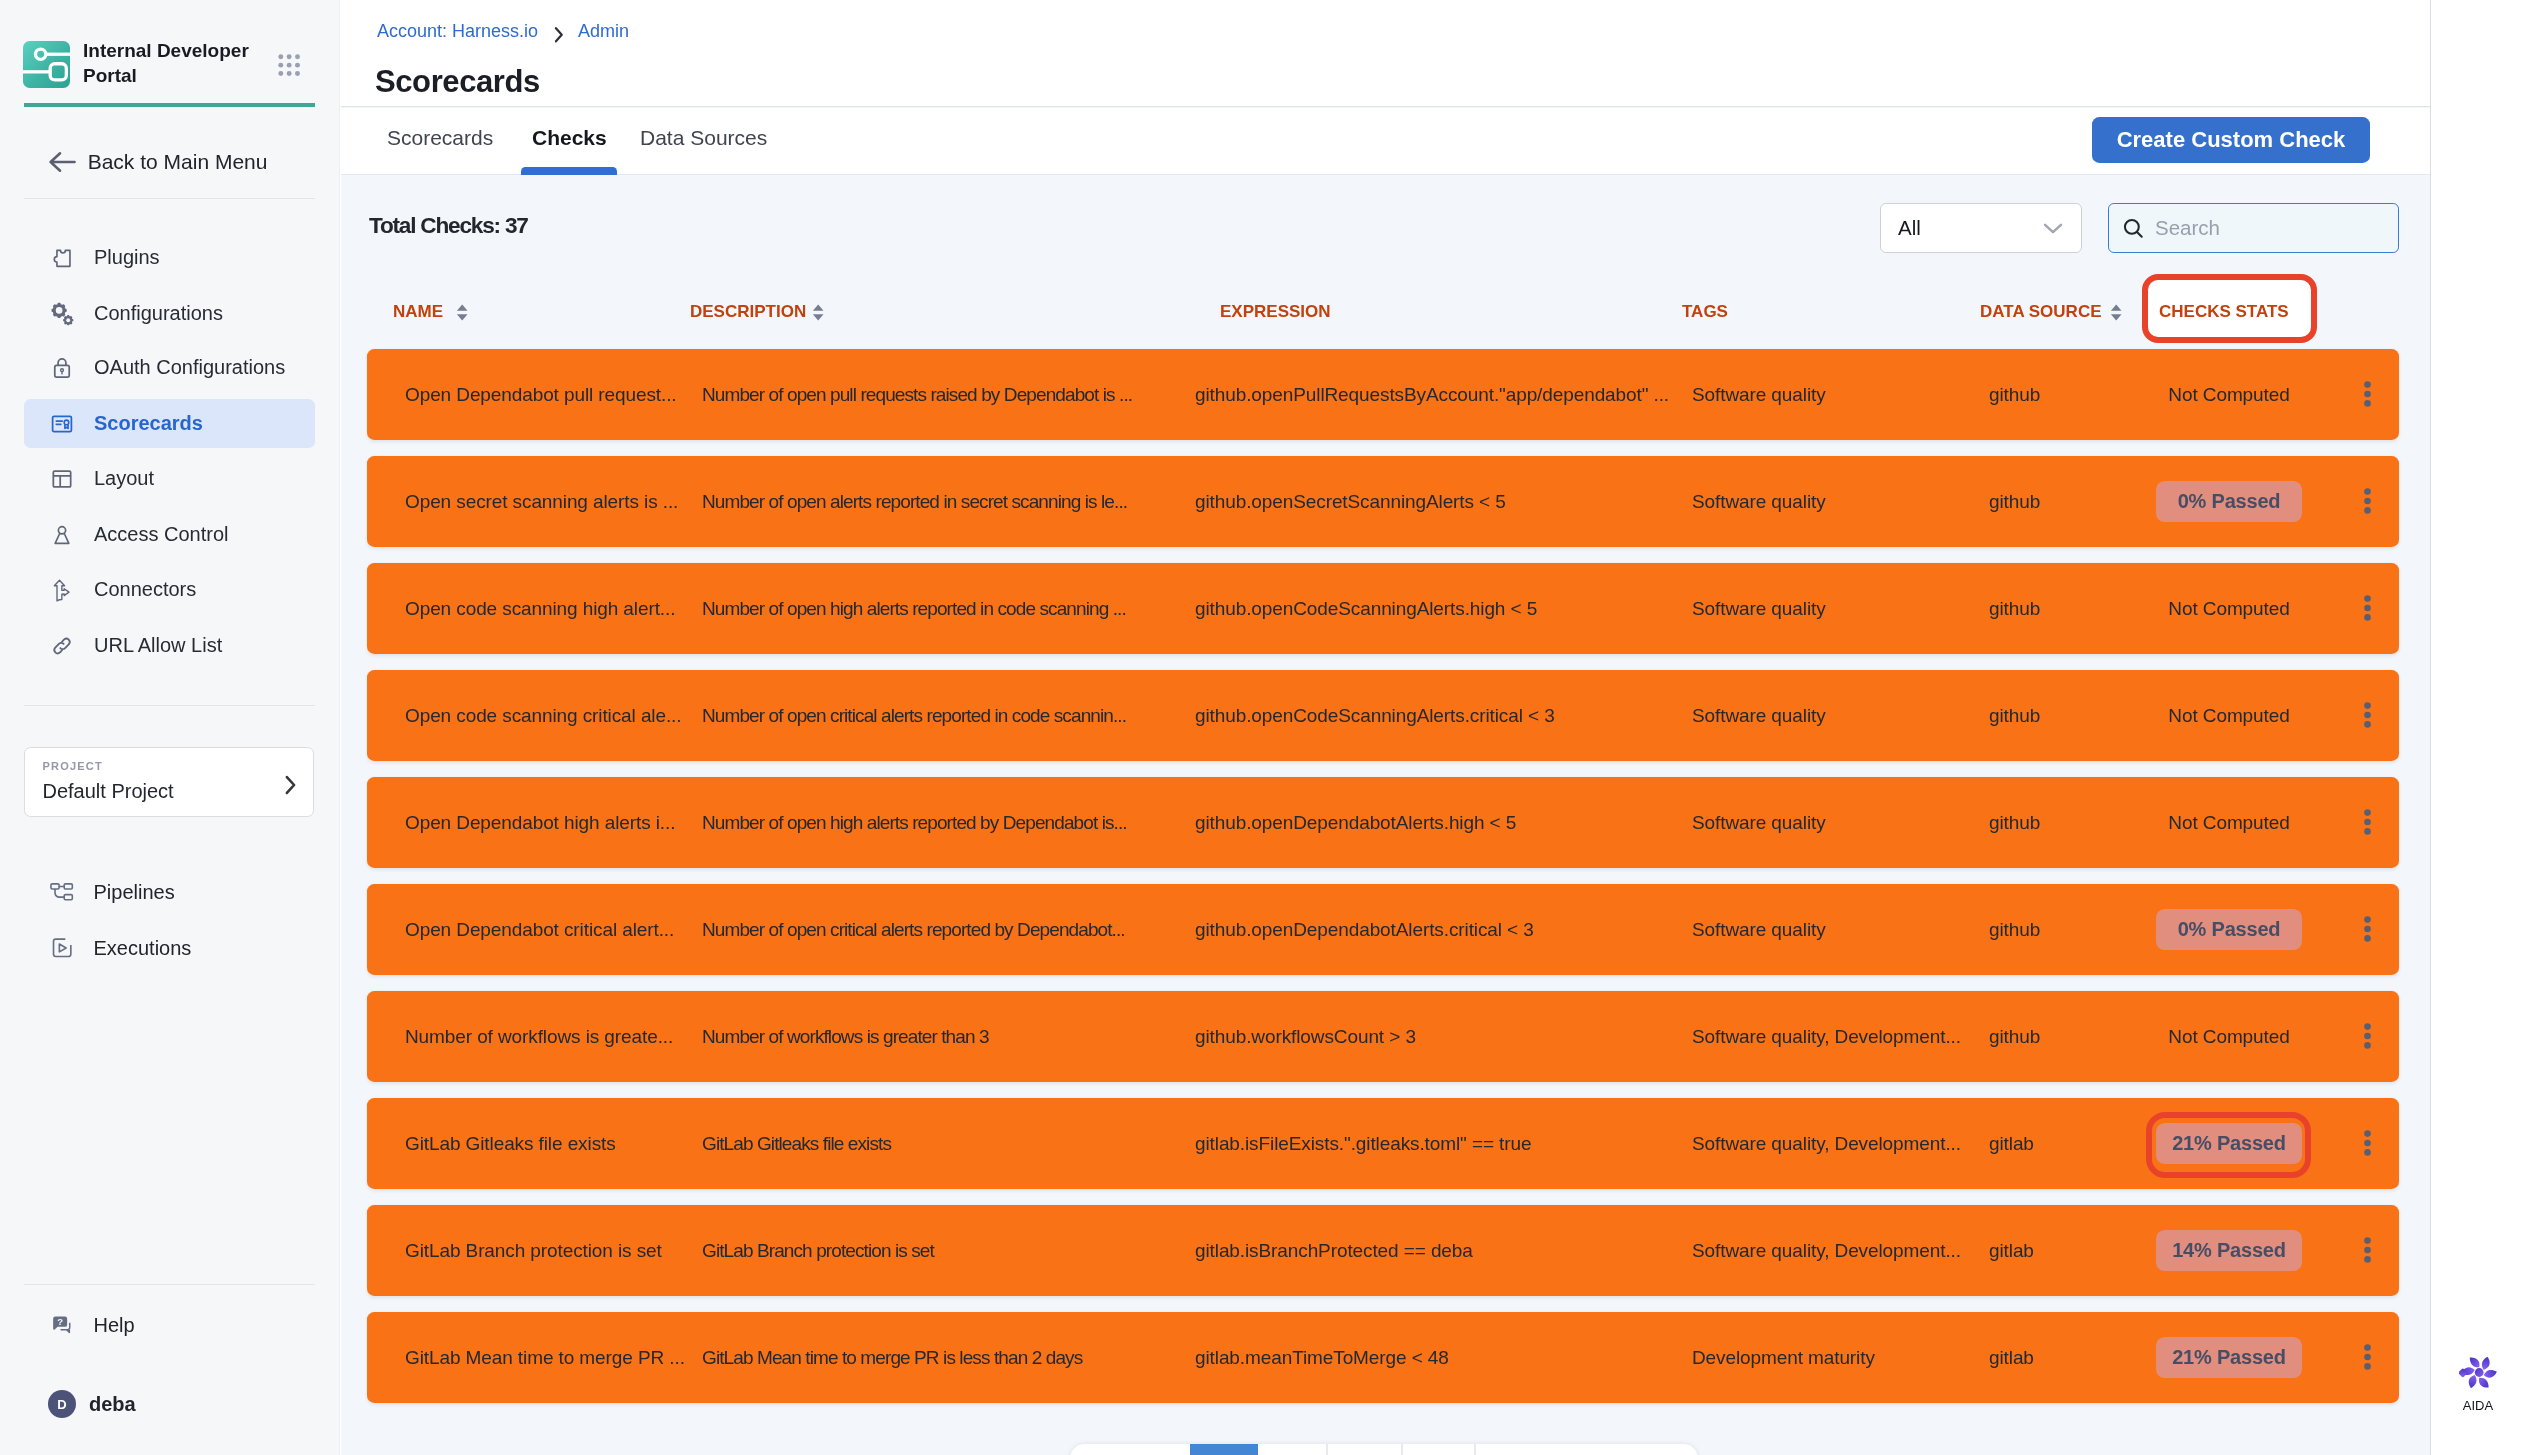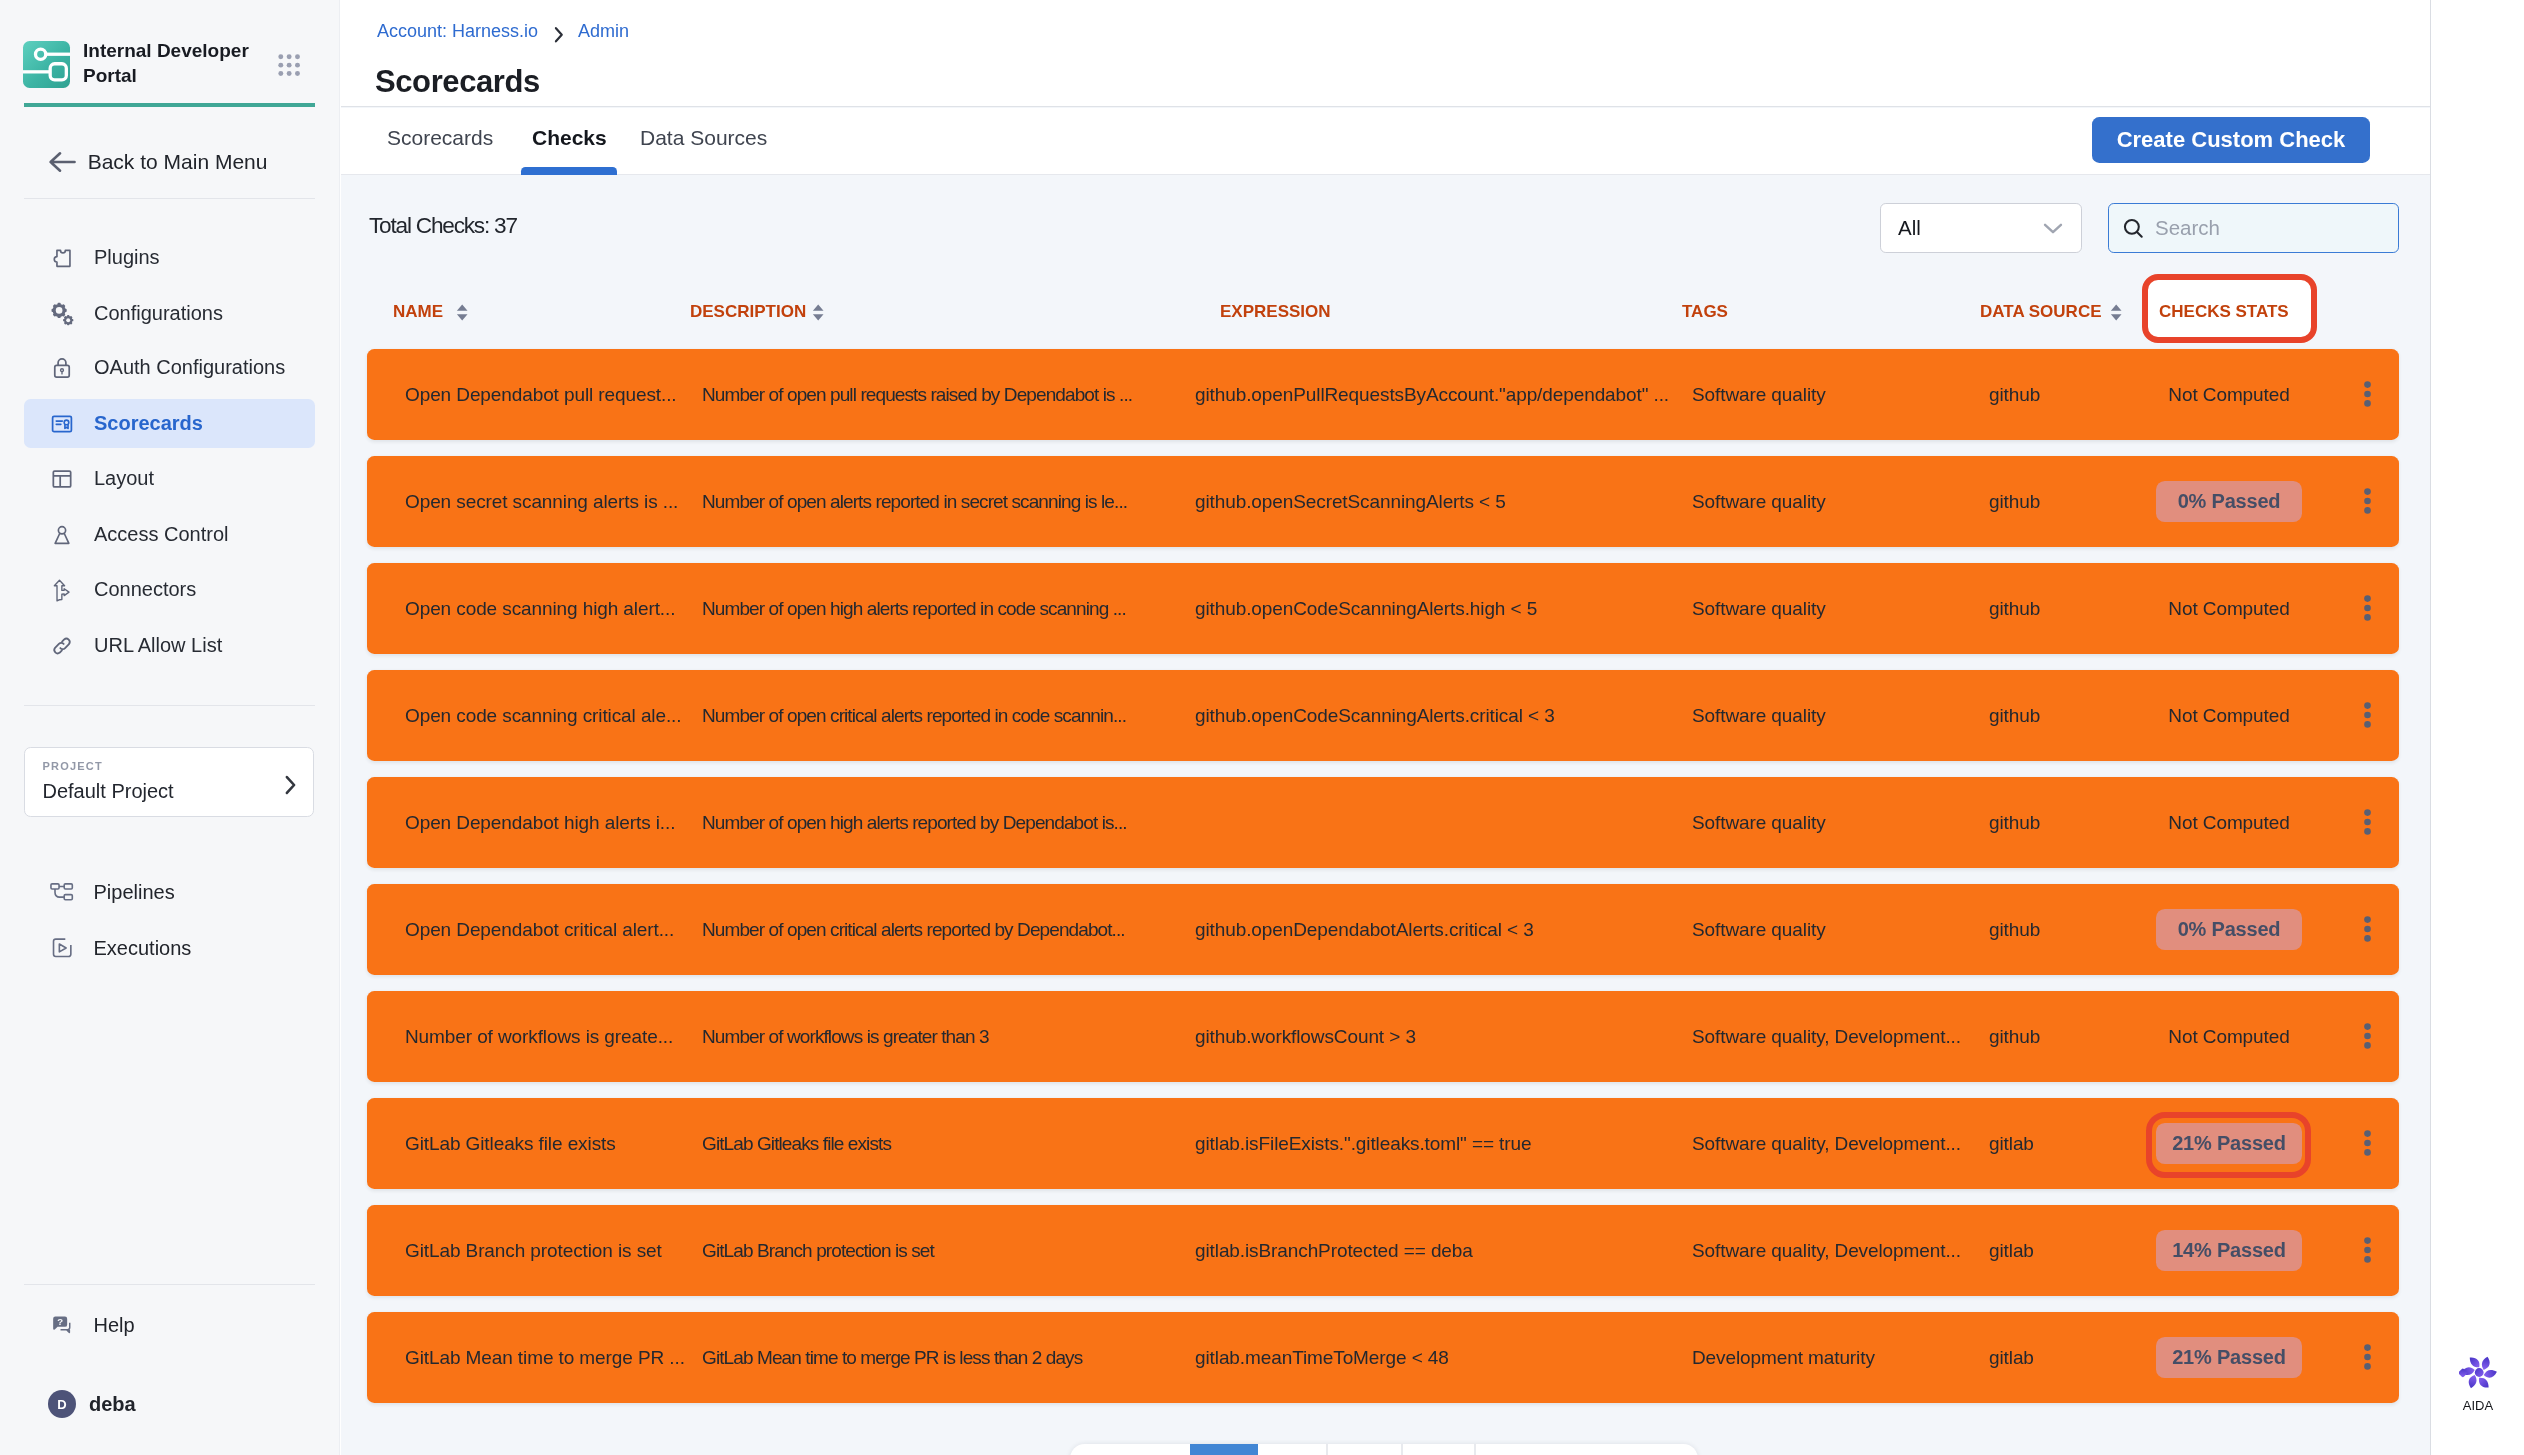--- a/index.html
+++ b/index.html
@@ -33,21 +33,21 @@
   #main { position:absolute; left:341px; top:0; width:2089px; height:1455px; background:#f3f6fa; }
   #header-top { position:absolute; left:0; top:0; width:2089px; height:107px; background:#fff; border-bottom:0.7px solid #dfe2e7;text-align:center; }
   .crumb { position:absolute; top:20.5px; font-size:18px; color:#2e6bd0; }
   #heading { position:absolute; left:34px; top:64px; font-size:31px; letter-spacing:-0.4px; font-weight:bold; color:#1b1e24; }
   #tabbar { position:absolute; left:0; top:108px; width:2089px; height:67px; background:#fff; border-bottom:0.7px solid #e6e8ed; }
   .tab { position:absolute; top:17.5px; font-size:21px; color:#3f444f; }
   .tab.sel { font-weight:bold; color:#14171d; }
   #tab-underline { position:absolute; left:180px; top:59px; width:96px; height:8px; background:#2e6fd1; border-radius:4.4px 4.4px 0 0; }
   #create-btn { position:absolute; left:1751px; top:117px; width:278px; height:46px; background:#3470cc; border-radius:7.3px; color:#fff; font-size:22px; font-weight:bold; display:flex; align-items:center; justify-content:center; }
 
-  #total-checks { position:absolute; left:28px; top:213px; font-size:22.6px; letter-spacing:-1.2px; font-weight:normal; color:#22262d; }
+  #total-checks { position:absolute; left:28px; top:213px; font-size:22.6px; letter-spacing:-1.2px; font-weight:bold; color:#22262d; }
   #filter-all { position:absolute; left:1539px; top:203px; width:202px; height:50px; background:#fff; border:0.7px solid #cdd0d8; border-radius:5.8px; }
   #filter-all .fa-txt { position:absolute; left:17px; top:12.4px; font-size:20.5px; color:#15181e; }
   #search-box { position:absolute; left:1767px; top:203px; width:291px; height:50px; background:#eff7fa; border:1.5px solid #3a7bd5; border-radius:5.8px; }
   #search-box .s-txt { position:absolute; left:46px; top:12.4px; font-size:20.5px; color:#99a0ad; }
 
   .thead-lbl { position:absolute; top:302px; font-size:17px; font-weight:bold; color:#c2410c; letter-spacing:0px; }
   .sorticon { position:absolute; top:304px; }
 
   .row-card { position:absolute; left:26px; width:2032px; height:91px; background:#f97316; border-radius:7.3px; box-shadow:0 1.5px 3.7px rgba(30,40,60,0.09); }
   .cell { position:absolute; top:0; height:91px; display:flex; align-items:center; font-size:19px; letter-spacing:-0.1px; color:#24282f; white-space:nowrap; }
@@ -336,20 +336,21 @@
           <g fill="#595f73">
             <circle cx="9" cy="5" r="4.6"></circle>
             <circle cx="9" cy="18" r="4.6"></circle>
             <circle cx="9" cy="31" r="4.6"></circle>
           </g>
         </svg>
     </div>
     <div class="row-card" style="top:777px;">
       <div class="cell c-name">Open Dependabot high alerts i...</div>
       <div class="cell c-desc">Number of open high alerts reported by Dependabot is...</div>
+      <div class="cell c-expr">github.openDependabotAlerts.high &lt; 5</div>
       <div class="cell c-tags">Software quality</div>
       <div class="cell c-ds">github</div>
       <div class="cell c-stat">Not Computed</div>
       <svg class="kebab" viewBox="0 0 18 36">
           <g fill="#595f73">
             <circle cx="9" cy="5" r="4.6"></circle>
             <circle cx="9" cy="18" r="4.6"></circle>
             <circle cx="9" cy="31" r="4.6"></circle>
           </g>
         </svg>

